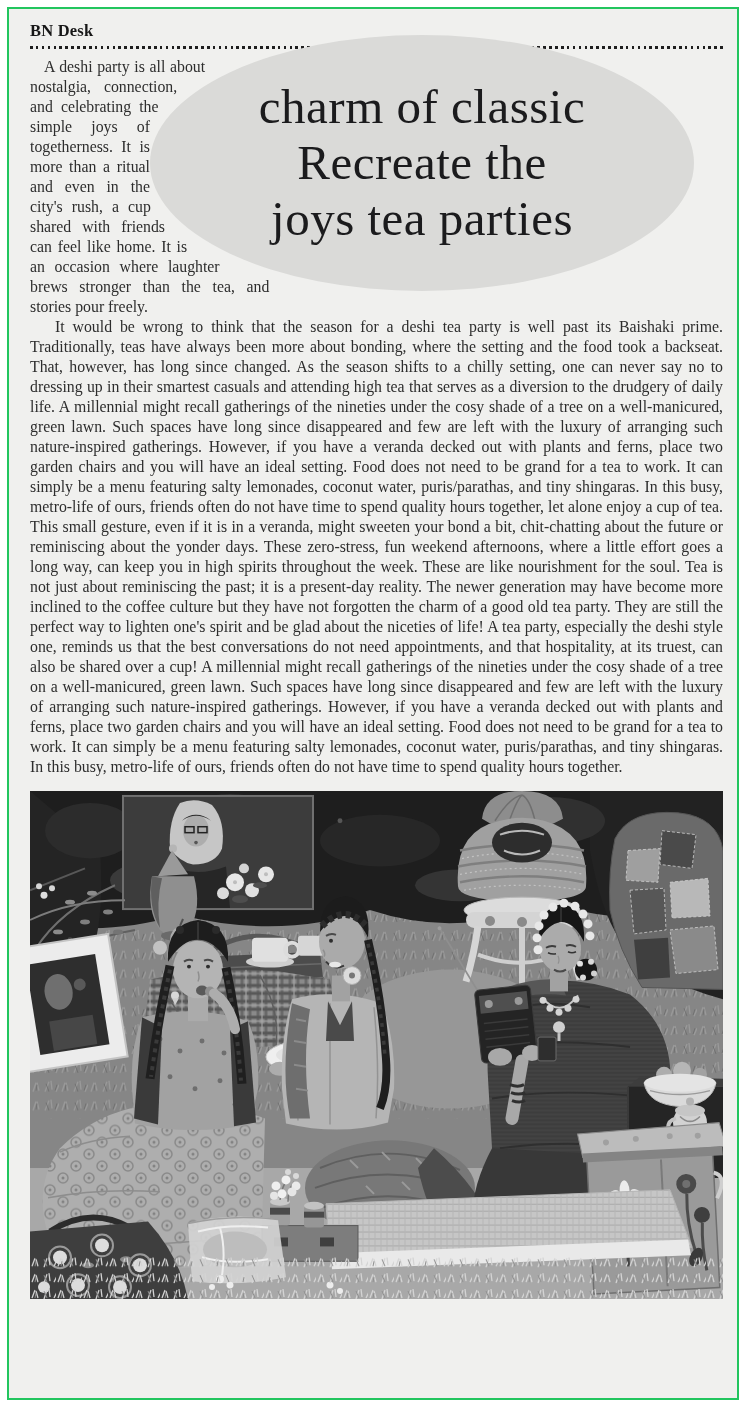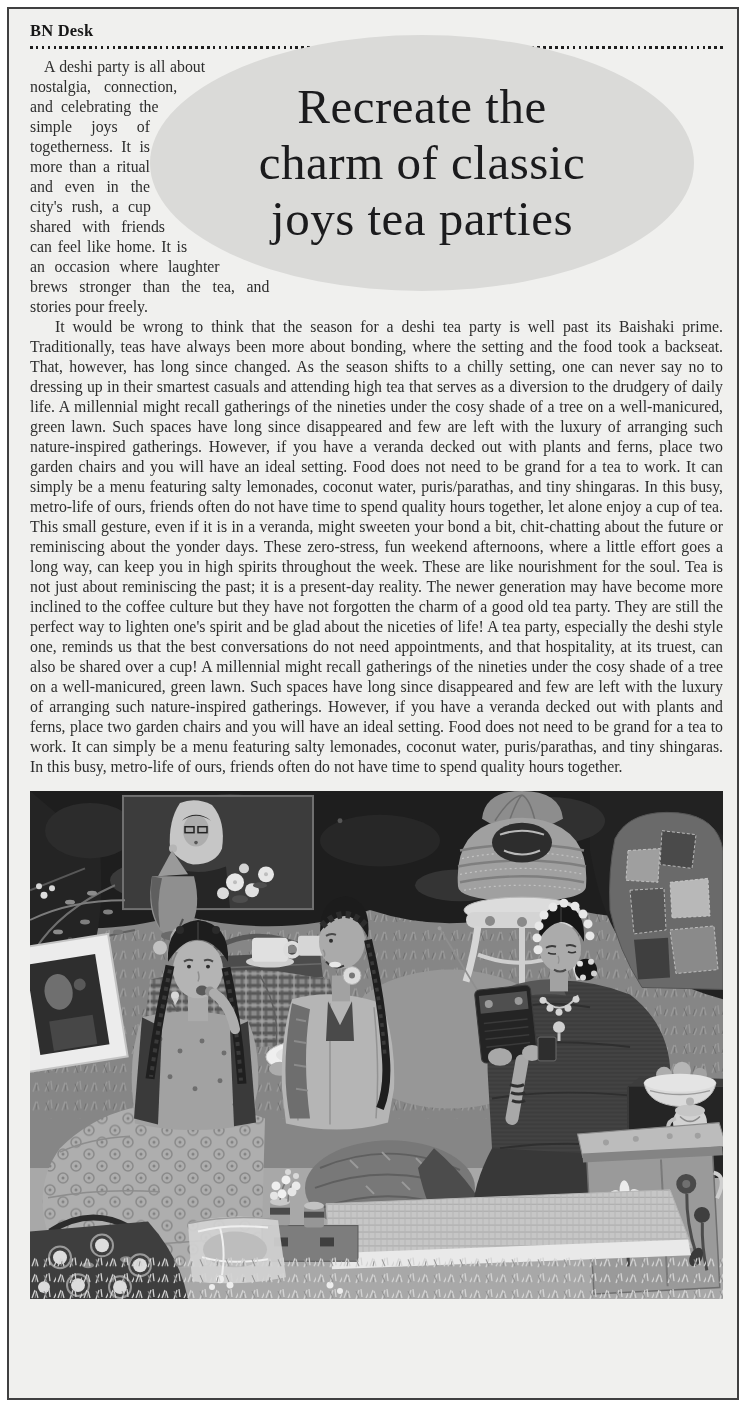--- a/index.html
+++ b/index.html
@@ -1,19 +1,19 @@
 <!DOCTYPE html>
 <html><head>
 <meta charset="utf-8">
 <style>
   html,body{margin:0;padding:0;background:#ffffff;}
   body{width:746px;height:1405px;position:relative;overflow:hidden;
        font-family:"Liberation Serif",serif;}
   .page{position:absolute;left:7px;top:7px;width:732px;height:1393px;
-        box-sizing:border-box;border:2px solid #404040;background:#f0f0ee;
+        box-sizing:border-box;border:2px solid #22c55e;background:#f0f0ee;
         padding:0 14px 0 21px;overflow:hidden;}
   .byline{margin:13px 0 0 0;font-weight:bold;font-size:16.5px;line-height:18px;
           color:#171717;letter-spacing:.2px;}
   .rule{margin-top:6px;height:2.8px;
         background:repeating-linear-gradient(90deg,#1e1e1e 0 2.6px,transparent 2.6px 5.9px);}
   .article{margin-top:-14px;position:relative;}
   .headline-float{float:right;width:573px;height:256px;
         shape-outside:ellipse(272px 128px at 272px 128px);shape-margin:8px;}
   .headline-ellipse{width:544px;height:256px;border-radius:50%;
         background:#dadad8;display:flex;flex-direction:column;
@@ -33,22 +33,22 @@
 
 <div class="page">
 
   <div class="byline">BN Desk</div>
   <div class="rule"></div>
 
   <div class="article">
 
     <div class="headline-float">
       <div class="headline-ellipse">
+        <span class="headline-line">charm of classic</span>
         <span class="headline-line">Recreate the</span>
-        <span class="headline-line">charm of classic</span>
         <span class="headline-line">joys tea parties</span>
       </div>
     </div>
 
     <div class="body-text">
       <p class="p1">A deshi party is all about nostalgia, connection, and celebrating the simple joys of togetherness. It is more than a ritual and even in the city's rush, a cup shared with friends can feel like home. It is an occasion where laughter brews stronger than the tea, and stories pour freely.</p>
       <p class="p2">It would be wrong to think that the season for a deshi tea party is well past its Baishaki prime. Traditionally, teas have always been more about bonding, where the setting and the food took a backseat. That, however, has long since changed. As the season shifts to a chilly setting, one can never say no to dressing up in their smartest casuals and attending high tea that serves as a diversion to the drudgery of daily life. A millennial might recall gatherings of the nineties under the cosy shade of a tree on a well-manicured, green lawn. Such spaces have long since disappeared and few are left with the luxury of arranging such nature-inspired gatherings. However, if you have a veranda decked out with plants and ferns, place two garden chairs and you will have an ideal setting. Food does not need to be grand for a tea to work. It can simply be a menu featuring salty lemonades, coconut water, puris/parathas, and tiny shingaras. In this busy, metro-life of ours, friends often do not have time to spend quality hours together, let alone enjoy a cup of tea. This small gesture, even if it is in a veranda, might sweeten your bond a bit, chit-chatting about the future or reminiscing about the yonder days. These zero-stress, fun weekend afternoons, where a little effort goes a long way, can keep you in high spirits throughout the week. These are like nourishment for the soul. Tea is not just about reminiscing the past; it is a present-day reality. The newer generation may have become more inclined to the coffee culture but they have not forgotten the charm of a good old tea party. They are still the perfect way to lighten one's spirit and be glad about the niceties of life! A tea party, especially the deshi style one, reminds us that the best conversations do not need appointments, and that hospitality, at its truest, can also be shared over a cup! A millennial might recall gatherings of the nineties under the cosy shade of a tree on a well-manicured, green lawn. Such spaces have long since disappeared and few are left with the luxury of arranging such nature-inspired gatherings. However, if you have a veranda decked out with plants and ferns, place two garden chairs and you will have an ideal setting. Food does not need to be grand for a tea to work. It can simply be a menu featuring salty lemonades, coconut water, puris/parathas, and tiny shingaras. In this busy, metro-life of ours, friends often do not have time to spend quality hours together.</p>
     </div>
 
     <div class="photo" role="img" aria-label="Black-and-white photograph of three young women in traditional deshi attire enjoying an outdoor tea party picnic on a lawn: one with long braids eats a snack over a shared plate, one smiles beside her, and one wearing a white flower garland holds a vintage radio. Around them are a framed portrait painting, ferns, a picnic basket with plaid cloth and teacups, stacked wicker baskets on a white stool, a patchwork quilt, a leaning white picture frame, a woven mat, a white kettle and enamel fruit bowl on a dark chest, and a hand-painted floral tin trunk.">

